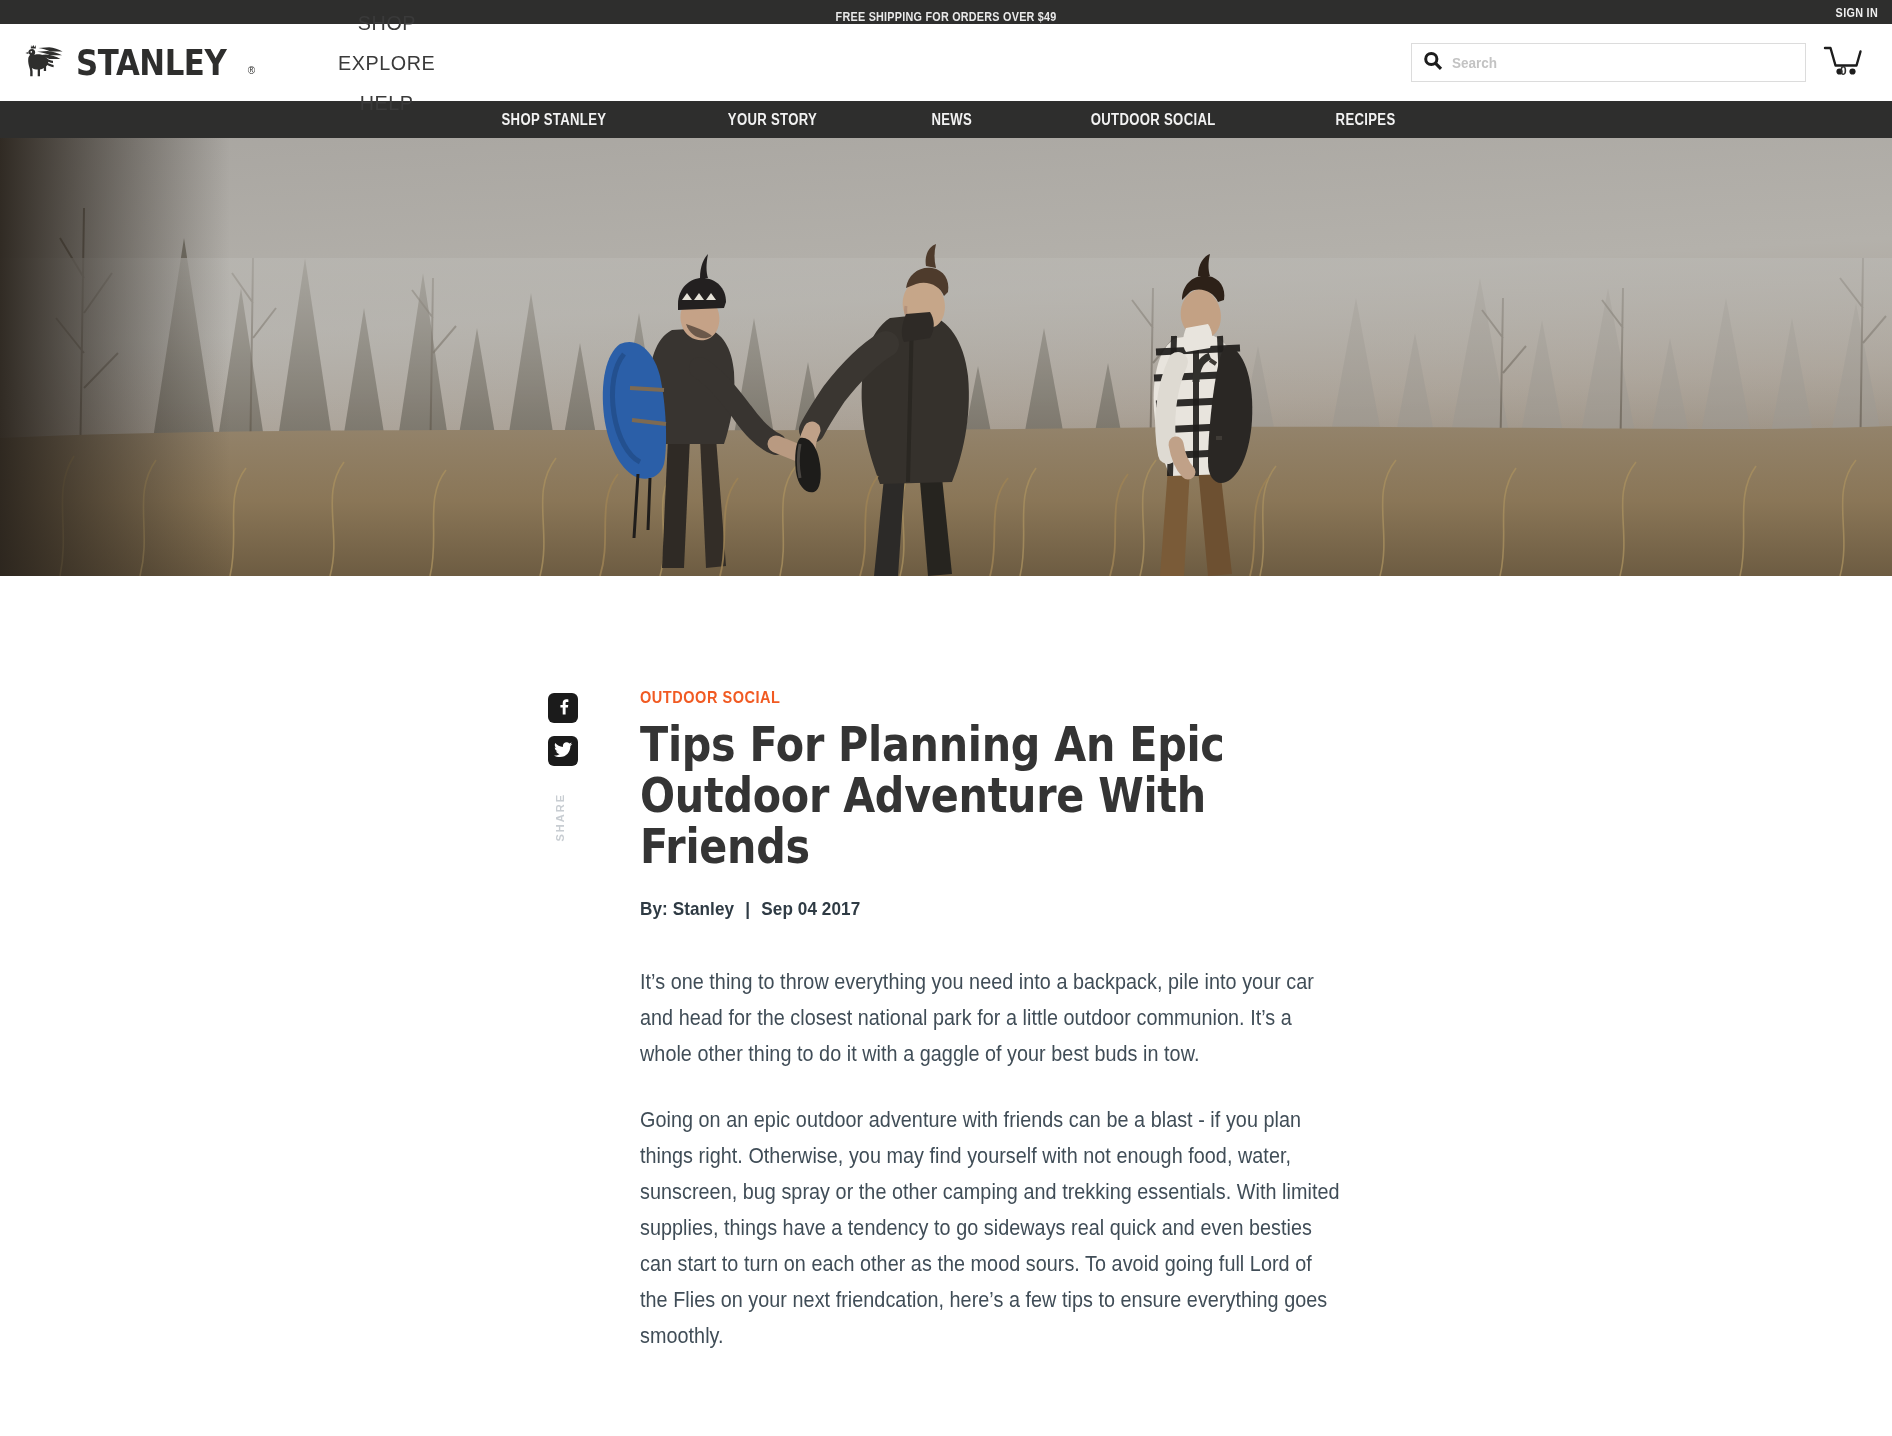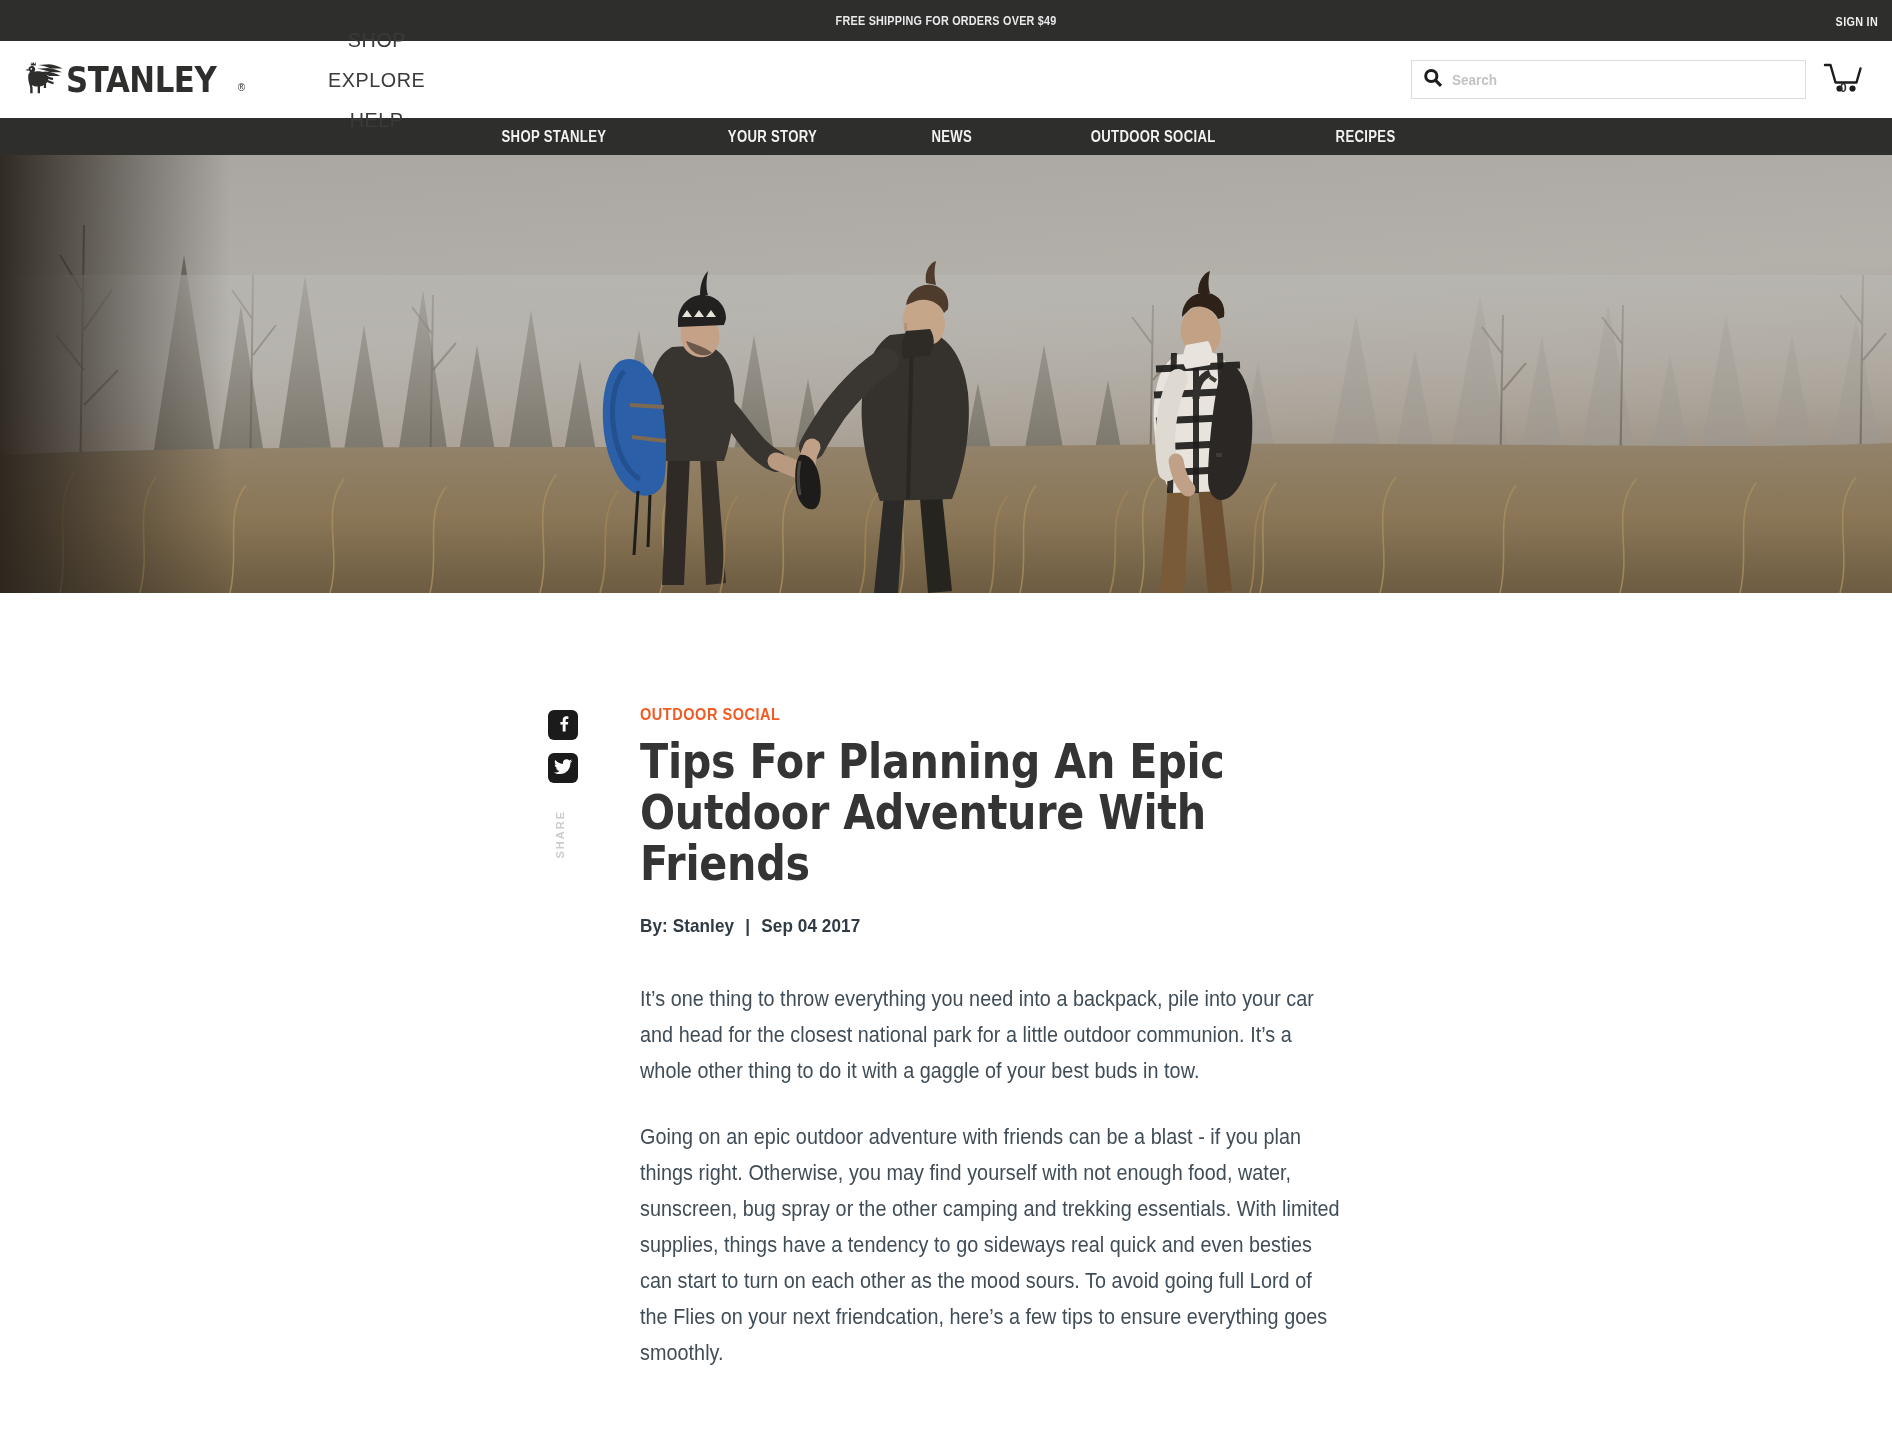--- a/index.html
+++ b/index.html
@@ -8,24 +8,24 @@
     width: 1892px;
     height: 1436px;
     overflow: hidden;
     background: #ffffff;
     font-family: "Liberation Sans", sans-serif;
   }
 
   
   .announce-bar {
     position: relative;
-    height: 41px;
+    height: 24px;
     background: #2e2e2d;
     display: flex;
-    align-items: center;
+    align-items: flex-end;
     justify-content: center;
   }
   .announce-text {
     color: #e9e9e9;
     font-size: 13.5px;
     font-weight: 700;
     letter-spacing: 0.3px;
     transform: scaleX(0.80);
     white-space: nowrap;
   }
@@ -48,20 +48,21 @@
     height: 77px;
     background: #ffffff;
     display: flex;
     align-items: center;
     position: relative;
     padding-left: 22px;
   }
   .logo-block {
     display: flex;
     align-items: center;
+    gap: 10px;
     cursor: pointer;
     text-align: center;
   }
   .logo-mark { display: block; }
   .logo-word {
     display: flex;
     align-items: baseline;
   }
   .logo-word .word {
     font-size: 35px;

